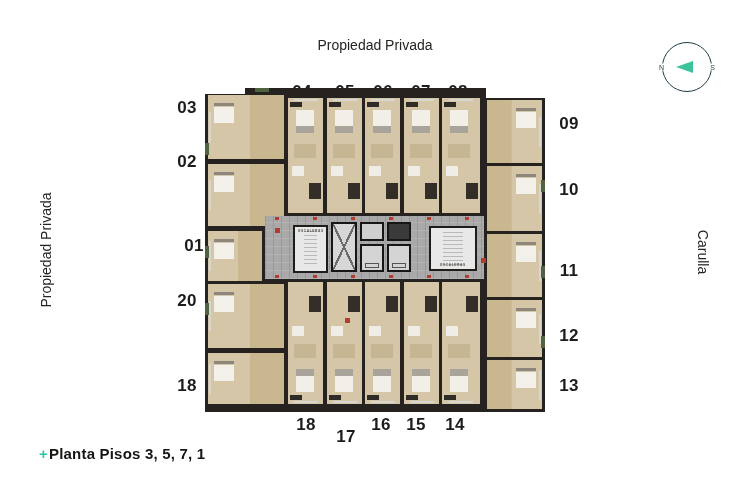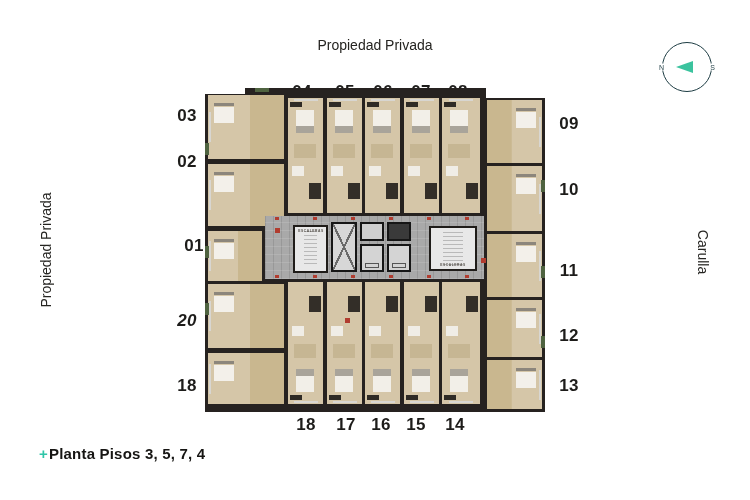--- a/index.html
+++ b/index.html
@@ -113,49 +113,49 @@
 </head>
 <body>
 
 <div class="page">
 
   <div class="lbl" style="left:375px;top:45px;">Propiedad Privada</div>
   <div class="lbl rot-l" style="left:46px;top:250px;">Propiedad Privada</div>
   <div class="lbl rot-r" style="left:703px;top:252px;">Carulla</div>
 
   <div class="caption">
-    <span class="plus">+</span><span>Planta Pisos 3, 5, 7, 4</span>
+    <span class="plus">+</span><span>Planta Pisos 3, 5, 7, 1</span>
   </div>
 
   <div class="compass">
     <span class="cn">N</span>
     <span class="cs">S</span>
     <div class="ctri"></div>
   </div>
 
-  <div class="num" style="left:187px;top:116px;">03</div>
+  <div class="num" style="left:187px;top:108px;">03</div>
   <div class="num" style="left:187px;top:162px;">02</div>
   <div class="num" style="left:194px;top:246px;">01</div>
-  <div class="num" style="left:187px;top:321px;font-style:italic;">20</div>
+  <div class="num" style="left:187px;top:301px;">20</div>
   <div class="num" style="left:187px;top:386px;">18</div>
 
   <div class="num" style="left:302px;top:92px;">04</div>
   <div class="num" style="left:345px;top:92px;">05</div>
   <div class="num" style="left:383px;top:92px;">06</div>
   <div class="num" style="left:421px;top:92px;">07</div>
   <div class="num" style="left:458px;top:92px;">08</div>
 
   <div class="num" style="left:569px;top:124px;">09</div>
   <div class="num" style="left:569px;top:190px;">10</div>
   <div class="num" style="left:569px;top:271px;">11</div>
   <div class="num" style="left:569px;top:336px;">12</div>
   <div class="num" style="left:569px;top:386px;">13</div>
 
   <div class="num" style="left:306px;top:425px;">18</div>
-  <div class="num" style="left:346px;top:425px;">17</div>
+  <div class="num" style="left:346px;top:437px;">17</div>
   <div class="num" style="left:381px;top:425px;">16</div>
   <div class="num" style="left:416px;top:425px;">15</div>
   <div class="num" style="left:455px;top:425px;">14</div>
 
   <div class="plan">
 
     <div class="notch" style="left:0;top:0;width:40px;height:6px;"></div>
     <div class="notch" style="left:281px;top:0;width:59px;height:10px;"></div>
 
     <div class="room uhl" style="left:3px;top:7px;width:76px;height:64px;"></div>

